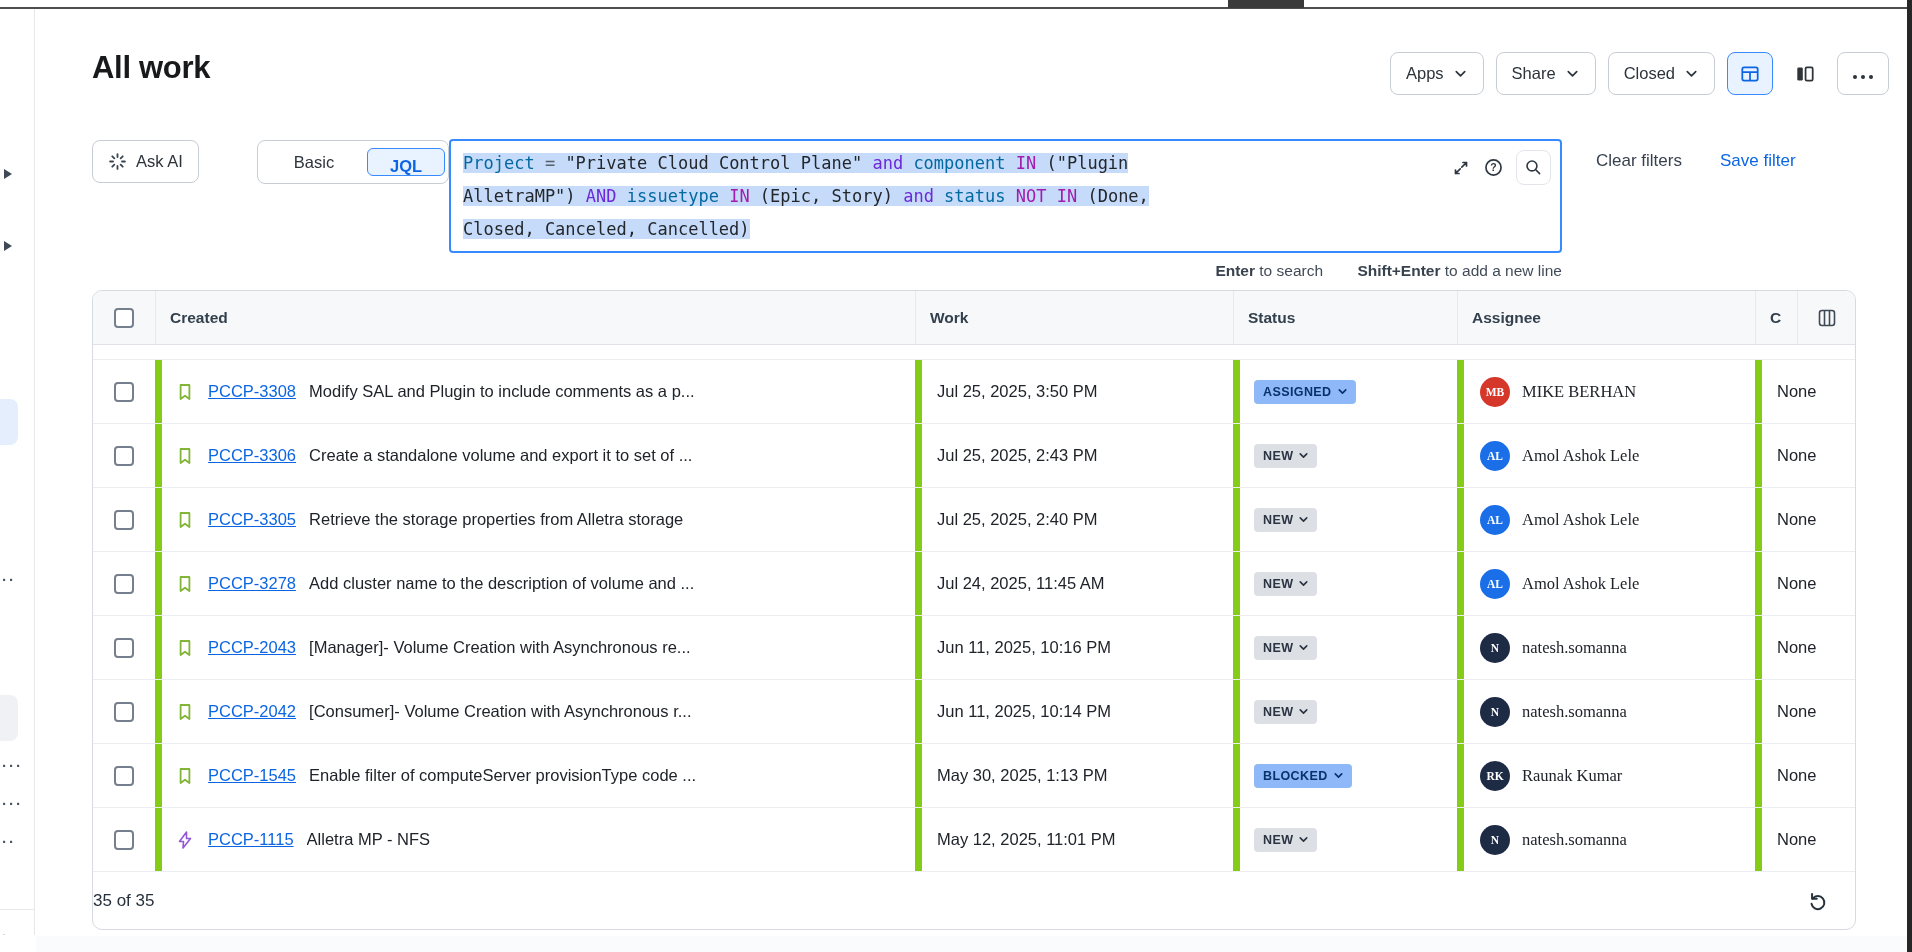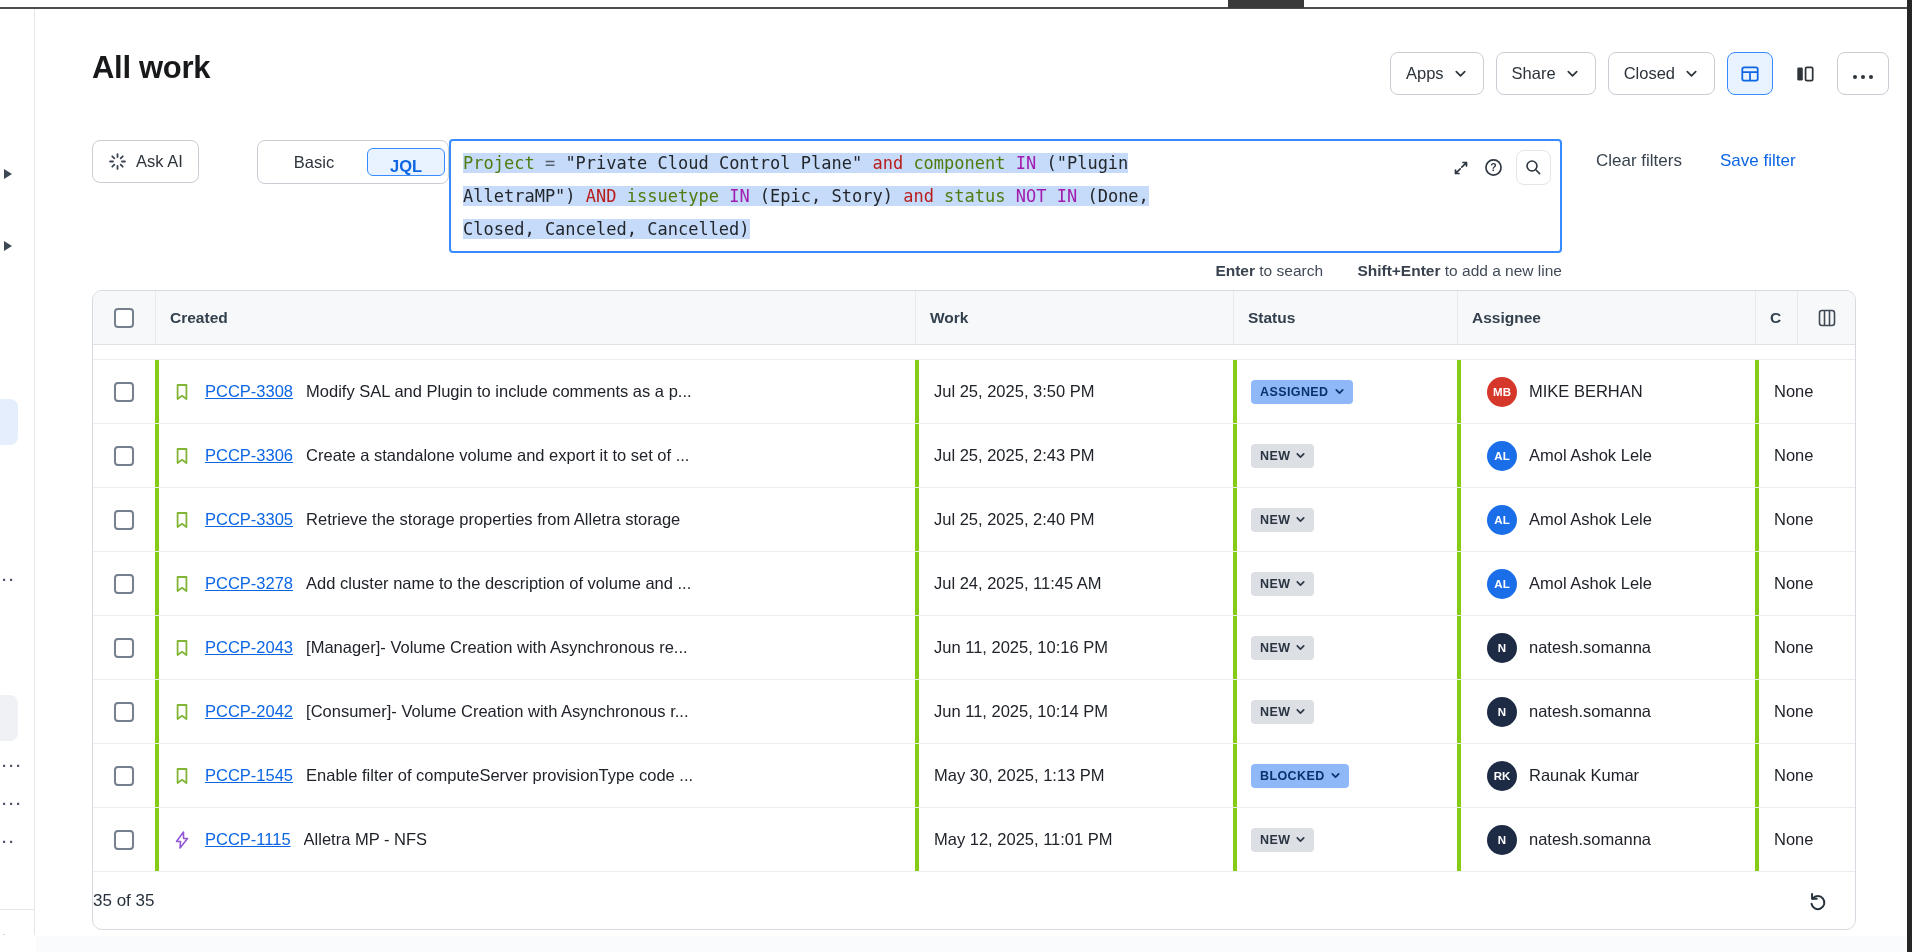--- a/index.html
+++ b/index.html
@@ -46,24 +46,24 @@
   .mode-toggle { position:absolute; left:221px; top:131px; width:192px; height:44px; background:#fff;
                  border:1px solid #C8CDD4; border-radius:8px; display:flex; align-items:center; padding:3px; }
   .mode-basic { flex:1; text-align:center; font-size:16.5px; color:#2C333A; cursor:pointer; }
   .mode-jql { width:78px; height:28px; line-height:34px; text-align:center; border:1.5px solid #388BFF;
               background:#E9F2FF; color:#0C66E4; border-radius:6px; font-size:16.5px; font-weight:600; cursor:pointer; }
 
   .jql-editor { position:absolute; left:413px; top:130px; width:1113px; height:114px;
                 border:2px solid #388BFF; border-radius:4px; background:#fff; padding:6px 12px; }
   .jql-line { white-space:pre; font-family:"DejaVu Sans Mono", monospace; font-size:17px; line-height:33px; }
   .tok { background:#C5DBF9; }
-  .tok-field { color:#4d7c0f; }
+  .tok-field { color:#0369a1; }
   .tok-op    { color:#57606B; }
   .tok-str   { color:#23272C; }
-  .tok-kw    { color:#b91c1c; }
+  .tok-kw    { color:#6d28d9; }
   .tok-fn    { color:#a21caf; }
   .jql-icons { position:absolute; top:9px; right:9px; display:flex; align-items:center; gap:12px; }
   .jql-icons .icn { display:inline-flex; cursor:pointer; }
   .search-btn { width:35px; height:35px; border:1px solid #E2E5EA; border-radius:8px;
                 display:inline-flex; align-items:center; justify-content:center; cursor:pointer; background:#fff; }
 
   .filter-actions { position:absolute; left:1560px; top:142px; display:flex; gap:38px; font-size:17px; }
   .clear-filters { color:#38424F; font-weight:500; cursor:pointer; }
   .save-filter { color:#0C66E4; font-weight:500; cursor:pointer; }
 
@@ -81,35 +81,35 @@
   .thead .td + .td { border-left:1px solid #E7E9ED; }
   .th { font-size:15.5px; font-weight:700; color:#33404E; padding-left:14px; height:100%; display:flex; align-items:center; }
   .th-sel, .td-sel { display:flex; justify-content:center; align-items:center; height:100%; }
   .th-extra { position:relative; padding-right:60px; overflow:hidden; }
   .cols-btn { position:absolute; right:0; top:0; bottom:0; width:58px; border-left:1px solid #E7E9ED;
               display:flex; align-items:center; justify-content:center; cursor:pointer; }
   .partial-row { height:15px; border-bottom:1px solid #EBEDF1; }
 
   .tr { height:64px; border-bottom:1px solid #EBEDF1; background:#fff; }
   .tr .td { height:100%; display:flex; align-items:center; font-size:16.5px; color:#20242A; }
-  .tr .td + .td { border-left:4px solid #84cc16; }
+  .tr .td + .td { border-left:7px solid #84cc16; }
   .checkbox { width:20px; height:20px; border:2px solid #767F8D; border-radius:4px; background:#fff; cursor:pointer; }
   .td-work { padding-left:13px; gap:13px; overflow:hidden; white-space:nowrap; }
   .type-icon { display:inline-flex; flex:none; }
   .issue-key { color:#0C66E4; text-decoration:underline; cursor:pointer; flex:none; }
   .summary { color:#20242A; cursor:pointer; overflow:hidden; }
   .td-created, .td-extra { padding-left:15px; }
   .td-extra { color:#5C6673; }
   .td-status { padding-left:14px; }
   .badge { display:inline-flex; align-items:center; gap:4px; padding:5px 7px 5px 9px; border-radius:4px;
            font-size:12.5px; font-weight:700; letter-spacing:.4px; cursor:pointer; }
   .badge .chev { width:13px; height:13px; }
   .badge-blue { background:#8FB8F8; color:#09326C; }
   .badge-gray { background:#DCDFE4; color:#2B3442; }
-  .td-assignee { padding-left:26px; gap:12px; cursor:pointer; }
+  .td-assignee { padding-left:16px; gap:12px; cursor:pointer;font-family:Liberation Serif, serif; }
   .avatar { width:30px; height:30px; border-radius:50%; color:#fff; font-size:11.5px; font-weight:700;
             display:inline-flex; align-items:center; justify-content:center; flex:none; }
   .tfoot { height:57px; display:flex; align-items:center; justify-content:space-between; gap:14px;
            padding-right:26px; font-size:17px; color:#27313C; }
   .refresh { display:inline-flex; cursor:pointer; }
 </style>
 </head>
 <body>
 
 <div class="canvas">

